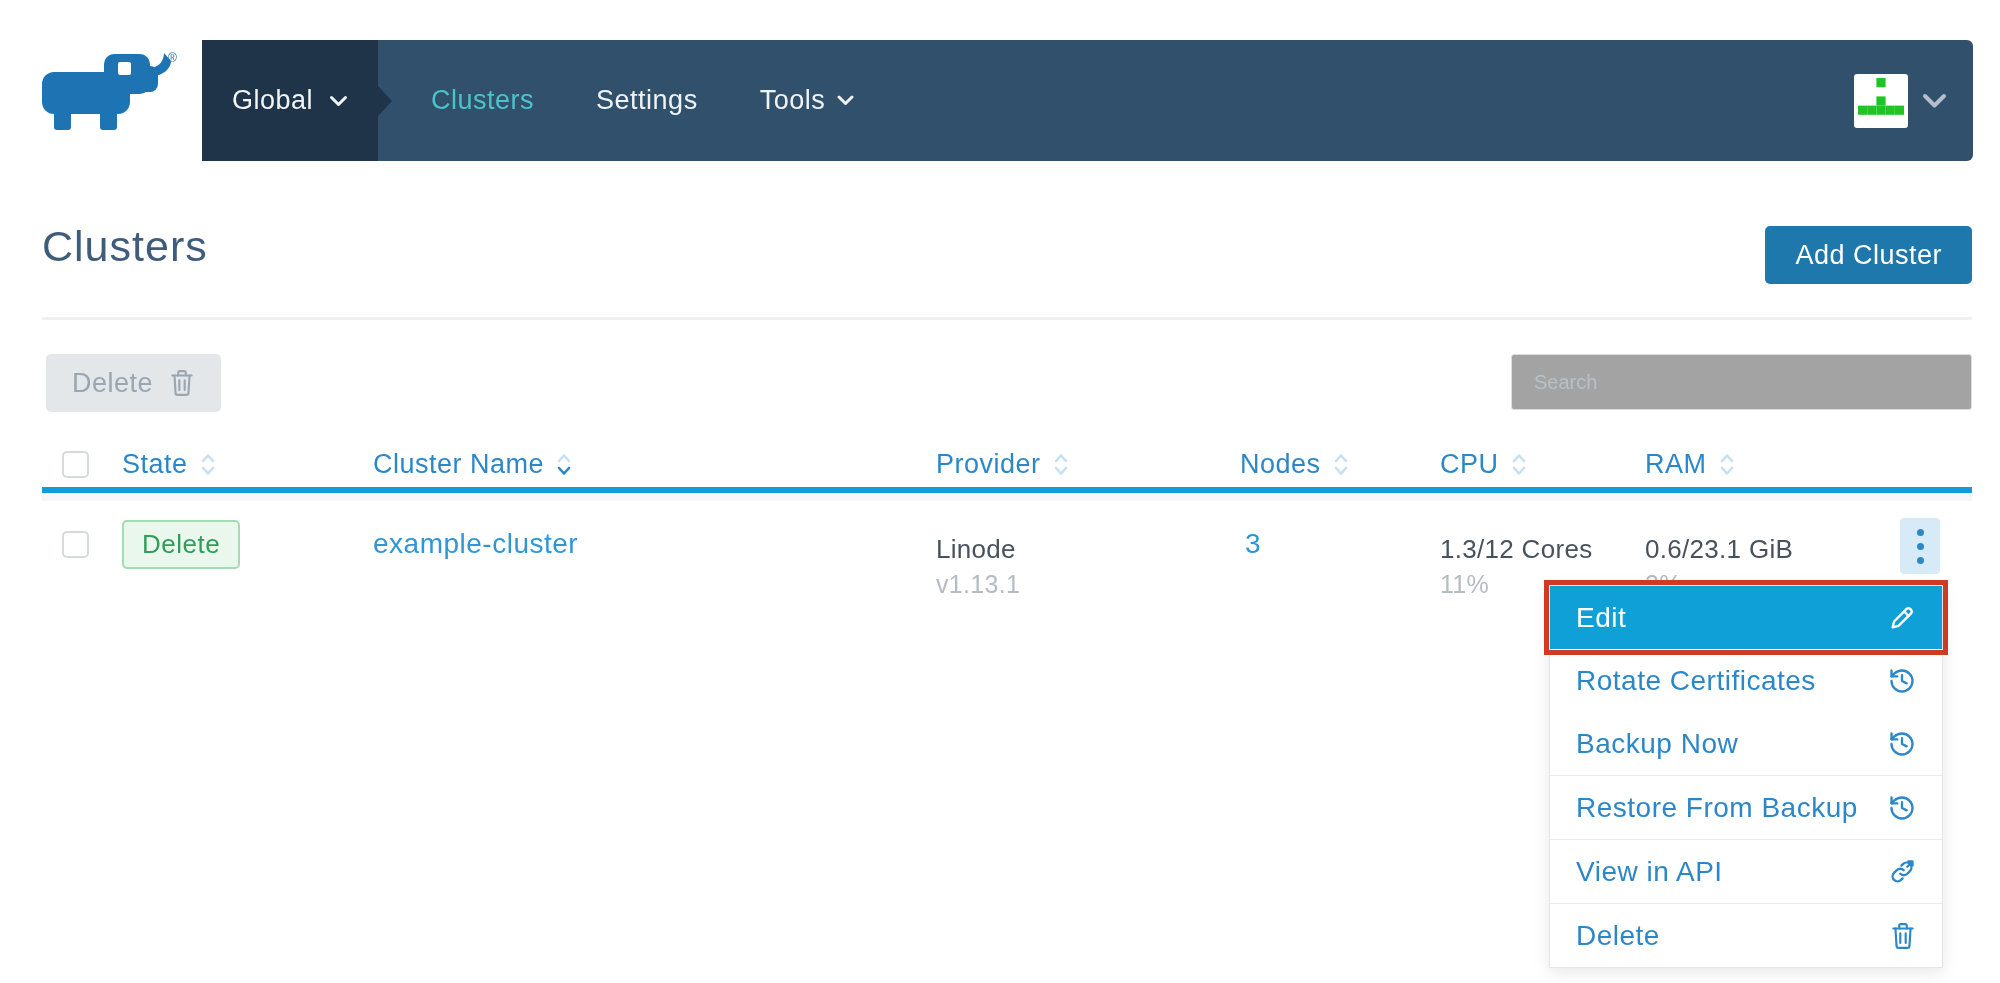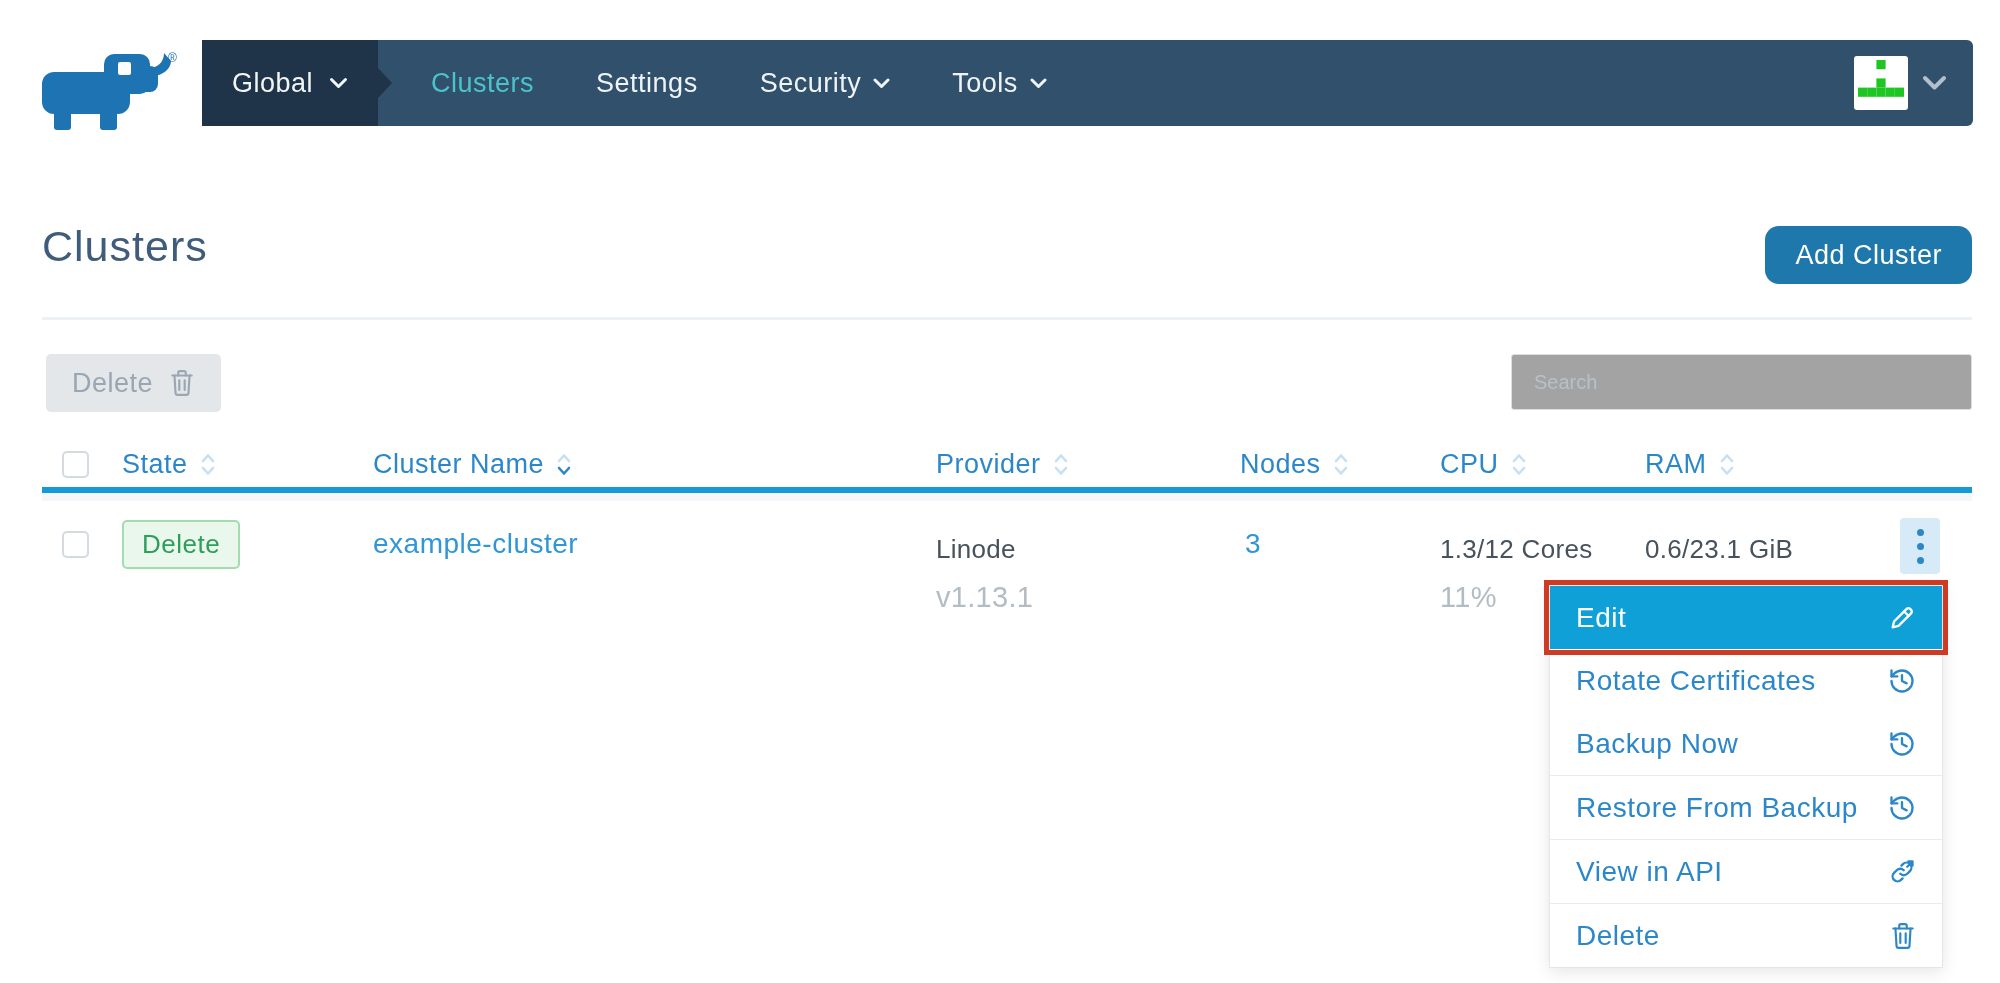--- a/index.html
+++ b/index.html
@@ -4,21 +4,21 @@
 <style>
   html,body{margin:0;padding:0;}
   body{
     width:2000px;height:983px;position:relative;overflow:hidden;
     background:#ffffff;font-family:"Liberation Sans", sans-serif;
     -webkit-font-smoothing:antialiased;
   }
   
   .logo{position:absolute;left:40px;top:50px;}
   .navbar{
-    position:absolute;left:202px;top:40px;width:1771px;height:86px;
+    position:absolute;left:202px;top:40px;width:1771px;height:121px;
     background:#31506b;border-radius:0 6px 6px 0;
     display:flex;align-items:stretch;
   }
   .env{
     position:relative;background:#1f3448;display:flex;align-items:center;
     gap:16px;padding:0 30px;color:#f2f5f7;font-size:27px;cursor:pointer;letter-spacing:.5px;
   }
   .env-arrow{
     position:absolute;right:-14px;top:50%;margin-top:-15px;width:0;height:0;z-index:2;
     border-top:15px solid transparent;border-bottom:15px solid transparent;
@@ -35,21 +35,21 @@
     width:54px;height:54px;background:#ffffff;border-radius:3px;cursor:pointer;
     display:flex;align-items:center;justify-content:center;
   }
   
   .page-title{
     position:absolute;left:42px;top:222px;margin:0;font-weight:400;
     font-size:43px;color:#3f5c7a;letter-spacing:1px;
   }
   .add-btn{
     position:absolute;right:28px;top:226px;height:58px;padding:0 30px;
-    background:#1f78ab;color:#ffffff;font-size:27px;border:none;border-radius:14px;
+    background:#1f78ab;color:#ffffff;font-size:27px;border:none;border-radius:5px;
     font-family:inherit;letter-spacing:.5px;cursor:pointer;
   }
   .title-divider{position:absolute;left:42px;right:28px;top:317px;height:3px;background:#eef1f3;}
   
   .delete-btn{
     position:absolute;left:46px;top:354px;height:58px;padding:0 26px;
     background:#e3e7ea;color:#9aa6b1;font-size:27px;border:none;border-radius:5px;
     display:flex;align-items:center;gap:16px;font-family:inherit;letter-spacing:.5px;
   }
   .search-input{
@@ -79,21 +79,21 @@
   .td{position:absolute;height:84px;display:flex;align-items:center;}
   .td.two-line{display:block;height:auto;padding-top:12px;}
   .badge{
     padding:7px 18px;background:#e9f7ec;border:2px solid #a5dbb1;border-radius:5px;
     color:#2f9e5a;font-size:26px;letter-spacing:.5px;
   }
   .link{color:#3096d6;text-decoration:none;cursor:pointer;}
   .cluster-link{font-size:28px;letter-spacing:.5px;}
   .nodes-link{font-size:28px;}
   .cell-main{font-size:26px;color:#47525d;letter-spacing:.3px;margin-top:20px;}
-  .cell-sub{font-size:29px;color:#b4bcc3;margin-top:16px;letter-spacing:.3px;}
+  .cell-sub{font-size:25px;color:#b4bcc3;margin-top:5px;letter-spacing:.3px;}
   .kebab{
     position:absolute;left:1900px;top:16px;width:40px;height:56px;
     background:#d7eaf8;border:none;border-radius:4px;cursor:pointer;
     display:flex;flex-direction:column;align-items:center;justify-content:center;gap:7px;
   }
   .kebab .dot{width:7px;height:7px;border-radius:50%;background:#2c87c9;}
   
   .menu{
     position:absolute;left:1549px;top:585px;width:392px;background:#ffffff;
     border:1px solid #e3e7ea;box-shadow:0 4px 16px rgba(0,0,0,.10);z-index:10;
@@ -134,26 +134,20 @@
       </svg>
     <i class="env-arrow"></i>
   </div>
   <div class="nav-items">
     <a class="nav-item active">
         <span>Clusters</span>
       </a>
     <a class="nav-item">
         <span>Settings</span>
       </a>
-    <a class="nav-item">
-      <span>Security</span>
-      <svg width="17" height="11" viewBox="0 0 17 11">
-          <path d="M2 2l6.5 6.5L15 2" fill="none" stroke="#eef3f6" stroke-width="3" stroke-linecap="round" stroke-linejoin="round"></path>
-        </svg>
-    </a>
     <a class="nav-item">
       <span>Tools</span>
       <svg width="17" height="11" viewBox="0 0 17 11">
           <path d="M2 2l6.5 6.5L15 2" fill="none" stroke="#eef3f6" stroke-width="3" stroke-linecap="round" stroke-linejoin="round"></path>
         </svg>
     </a>
   </div>
   <div class="nav-right">
     <div class="avatar">
       <svg width="46" height="46" viewBox="0 0 46 46">

